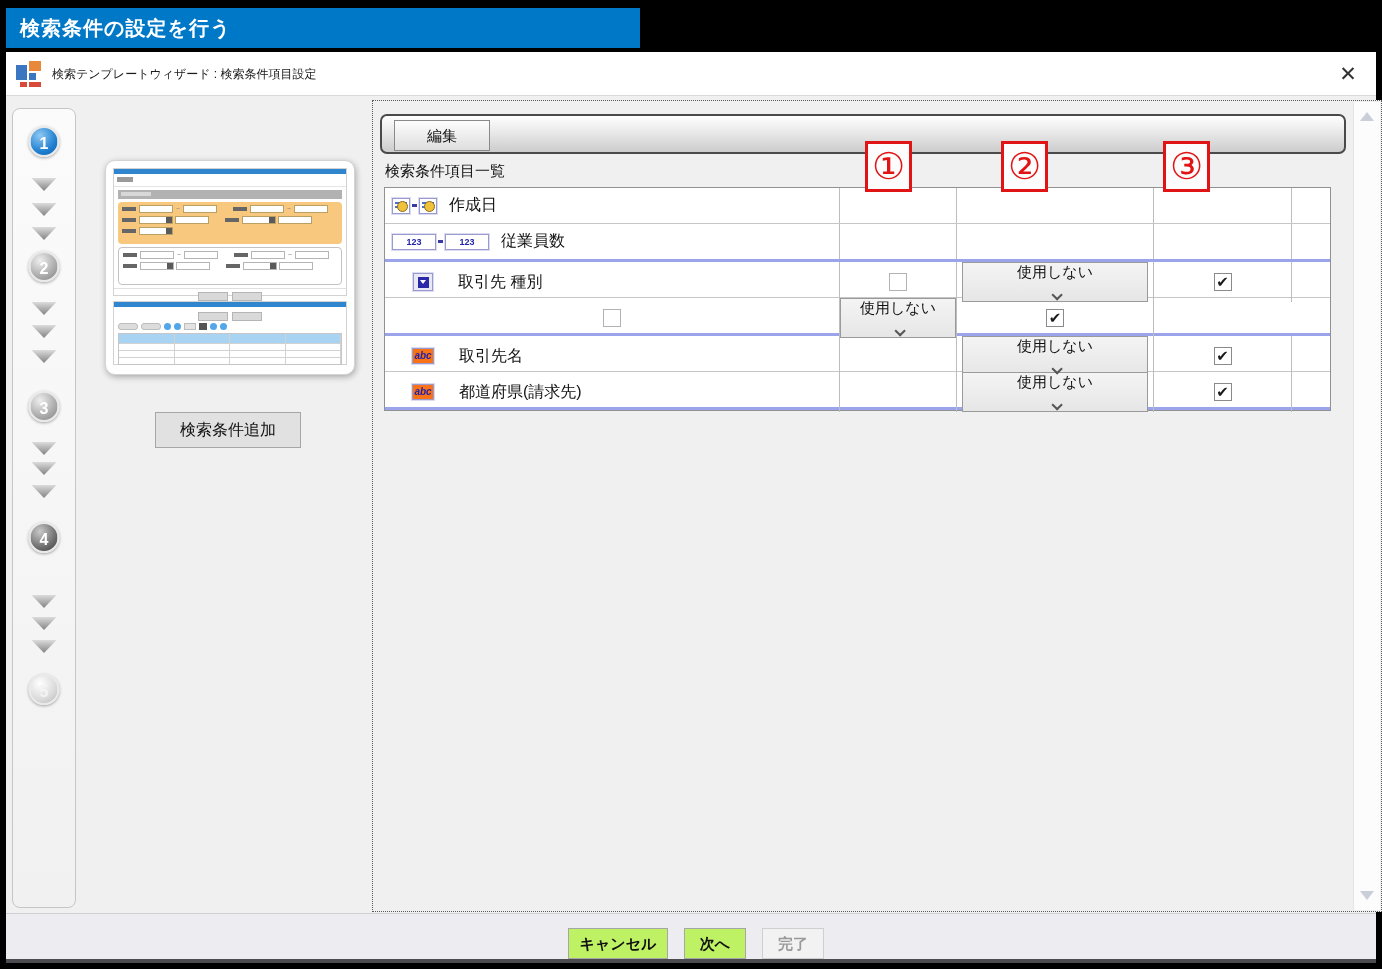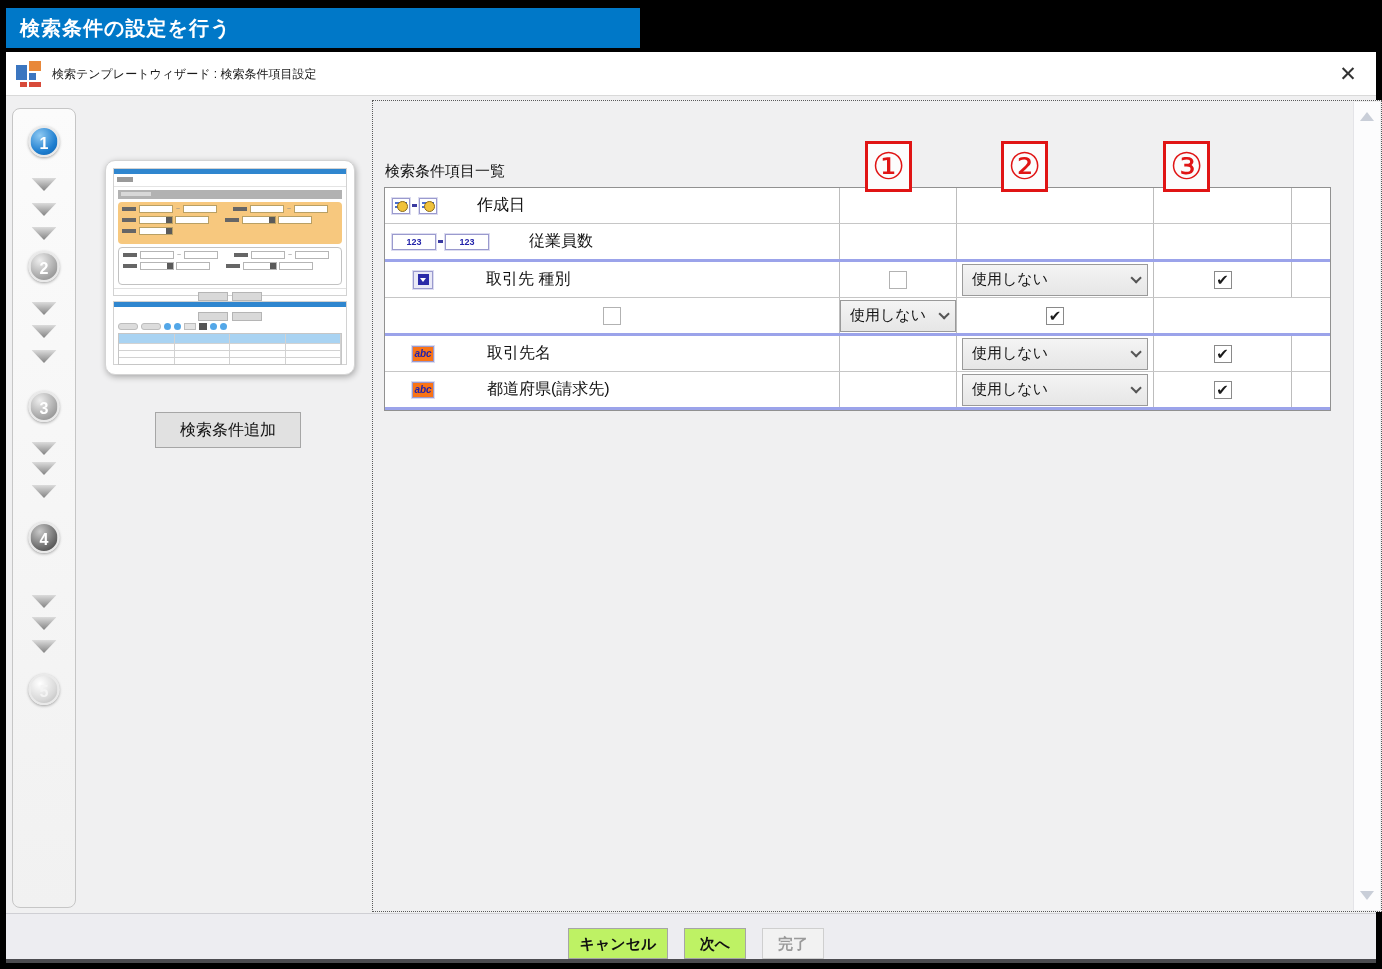--- a/index.html
+++ b/index.html
@@ -86,21 +86,21 @@
   .listtitle { position:absolute; left:12px; top:61px; font-size:15px; color:#111; }
 
   .tbl { position:absolute; left:11px; top:86px; width:947px; border:1px solid #919191; background:#fff; }
   .thead { display:grid; grid-template-columns:455px 117px 197px 138px 38px; height:27px;
            background:linear-gradient(180deg,#f6f6f6,#ebebeb); border-bottom:1px solid #a5a5a5; }
   .th { font-size:15px; color:#111; text-align:center; line-height:26px; border-right:1px solid #b5b5b5; }
   .th:last-child { border-right:none; }
   .trow { display:grid; grid-template-columns:455px 117px 197px 138px 38px; height:36px; background:#fff;
           border-bottom:1px solid #c6c6c6; }
   .trow.pdiv { border-bottom:3px solid #9ba3ea; height:38px; }
-  .td { border-right:1px solid #bdbdbd; display:flex; align-items:center; justify-content:center;gap:28px; }
+  .td { border-right:1px solid #bdbdbd; display:flex; align-items:center; justify-content:center; }
   .td:last-child { border-right:none; }
   .td.c-field { justify-content:flex-start; padding-left:7px; }
   .fname { font-size:16px; color:#111; margin-left:12px; }
 
   
   .icpair { display:flex; align-items:center; }
   .icd { width:18px; height:16px; border:1px solid #9a9ace; background:#fff; position:relative;
          box-shadow:0 0 0 1px #dcdcf0; }
   .icd::before { content:""; position:absolute; left:2px; top:3px; width:12px; height:8px;
                  background:repeating-linear-gradient(180deg,#4a6fd0 0 2px,#fff 2px 4px); }
@@ -117,22 +117,22 @@
   .icabc { width:22px; height:16px; border:1px solid #9a9ace; background:#f97316; color:#2222aa; font-weight:bold;
            font-style:italic; font-size:10px; text-align:center; line-height:14px; margin-left:20px;
            box-shadow:0 0 0 1px #dcdcf0; }
   .icpick + .fname, .icabc + .fname { margin-left:25px; }
 
   .cb { width:18px; height:18px; background:#fff; display:flex; align-items:center; justify-content:center;
         font-size:15px; font-weight:bold; color:#1a1a1a; cursor:pointer; }
   .cb.unchecked { border:1px solid #b2b2b2; }
   .cb.checked { border:1px solid #8a8a8a; }
 
-  .dd { width:186px; height:32px; border:1px solid #9a9a9a; background:linear-gradient(180deg,#f4f4f4,#e6e6e6);
-        display:flex; align-items:center; justify-content:space-between; padding:0 9px; cursor:pointer; }
+  .dd { width:186px; height:40px; border:1px solid #9a9a9a; background:linear-gradient(180deg,#f4f4f4,#e6e6e6);
+        display:flex; align-items:center; justify-content:space-between; padding:0 9px; cursor:pointer;flex-direction:column; }
   .dd-t { font-size:15px; color:#111; }
   .dd-ar { width:8px; height:8px; border-right:2px solid #555; border-bottom:2px solid #555;
            transform:rotate(45deg) translateY(-3px); }
 
   
   .ann { position:absolute; width:47px; height:51px; border:3px solid #e01414; background:#fcfcfc;
          display:flex; align-items:center; justify-content:center; z-index:5; }
   .ann span { font-size:37px; color:#e01414; line-height:1; }
   .ann1 { left:492px; top:40px; } .ann2 { left:628px; top:40px; } .ann3 { left:790px; top:40px; }
 
@@ -297,20 +297,23 @@
   </div>
 
   <div class="addbtn">検索条件追加</div>
 
   <div class="content">
     <div class="scrollbar">
       <div class="sb-up"></div>
       <div class="sb-dn"></div>
     </div>
 
+    <div class="toolbar">
+      <div class="edittab">編集</div>
+    </div>
 
     <div class="listtitle">検索条件項目一覧</div>
 
     <div class="ann ann1">
         <span>①</span>
       </div>
     <div class="ann ann2">
         <span>②</span>
       </div>
     <div class="ann ann3">

